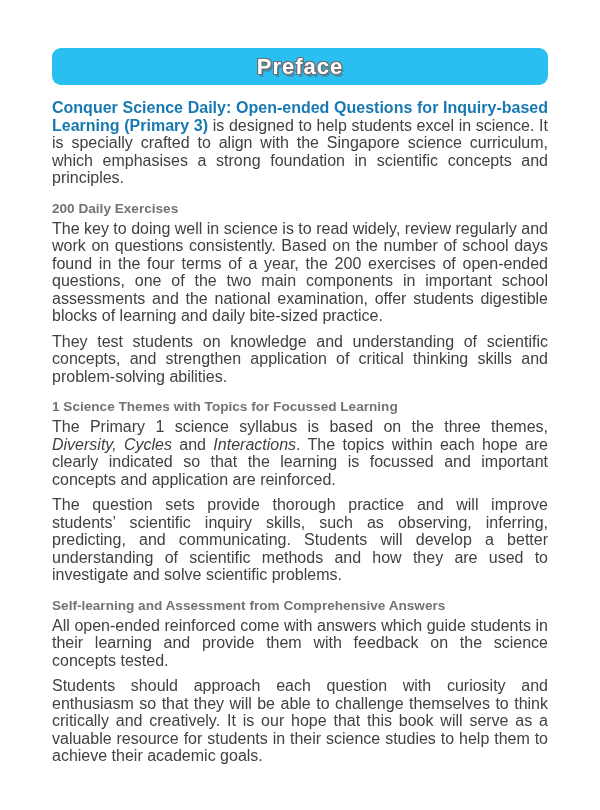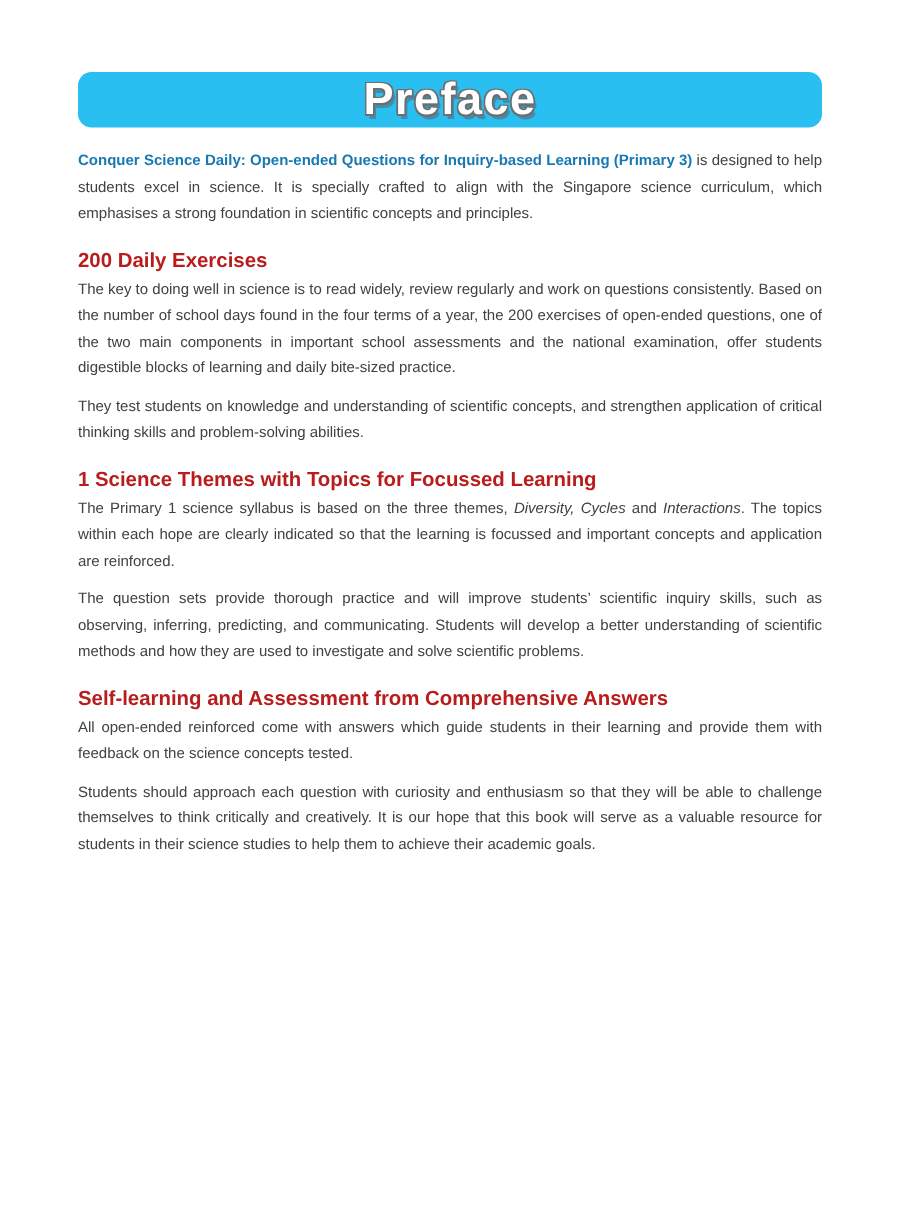--- a/index.html
+++ b/index.html
@@ -20,43 +20,43 @@
     height: 37px;
     background: #29BFF0;
     border-radius: 9px;
     display: flex;
     align-items: center;
     justify-content: center;
     margin-bottom: 14px;
   }
   .banner-title {
     color: #ffffff;
-    font-size: 30px;
+    font-size: 22px;
     font-weight: bold;
     letter-spacing: 1px;
     text-shadow:
       -1px -1px 0 #6D6E71, 1px -1px 0 #6D6E71,
       -1px  1px 0 #6D6E71, 1px  1px 0 #6D6E71,
       -1px  0   0 #6D6E71, 1px  0   0 #6D6E71,
        0   -1px 0 #6D6E71, 0    1px 0 #6D6E71,
        2px  3px 0 rgba(90,100,115,0.55);
   }
   p.body-para {
     margin: 0 0 8px 0;
     color: #414042;
-    font-size: 10px;
+    font-size: 16px;
     line-height: 17.5px;
     text-align: justify;
   }
   .book-title {
     color: #1879B2;
     font-weight: bold;
   }
   h2.section-heading {
-    color: #b91c1c;
+    color: #737373;
     font-size: 13.6px;
     font-weight: bold;
     margin: 13px 0 3px 0;
     line-height: 17px;
     text-align: left;
   }
   em.theme-name {
     font-style: italic;
   }
   section { margin: 0; }

